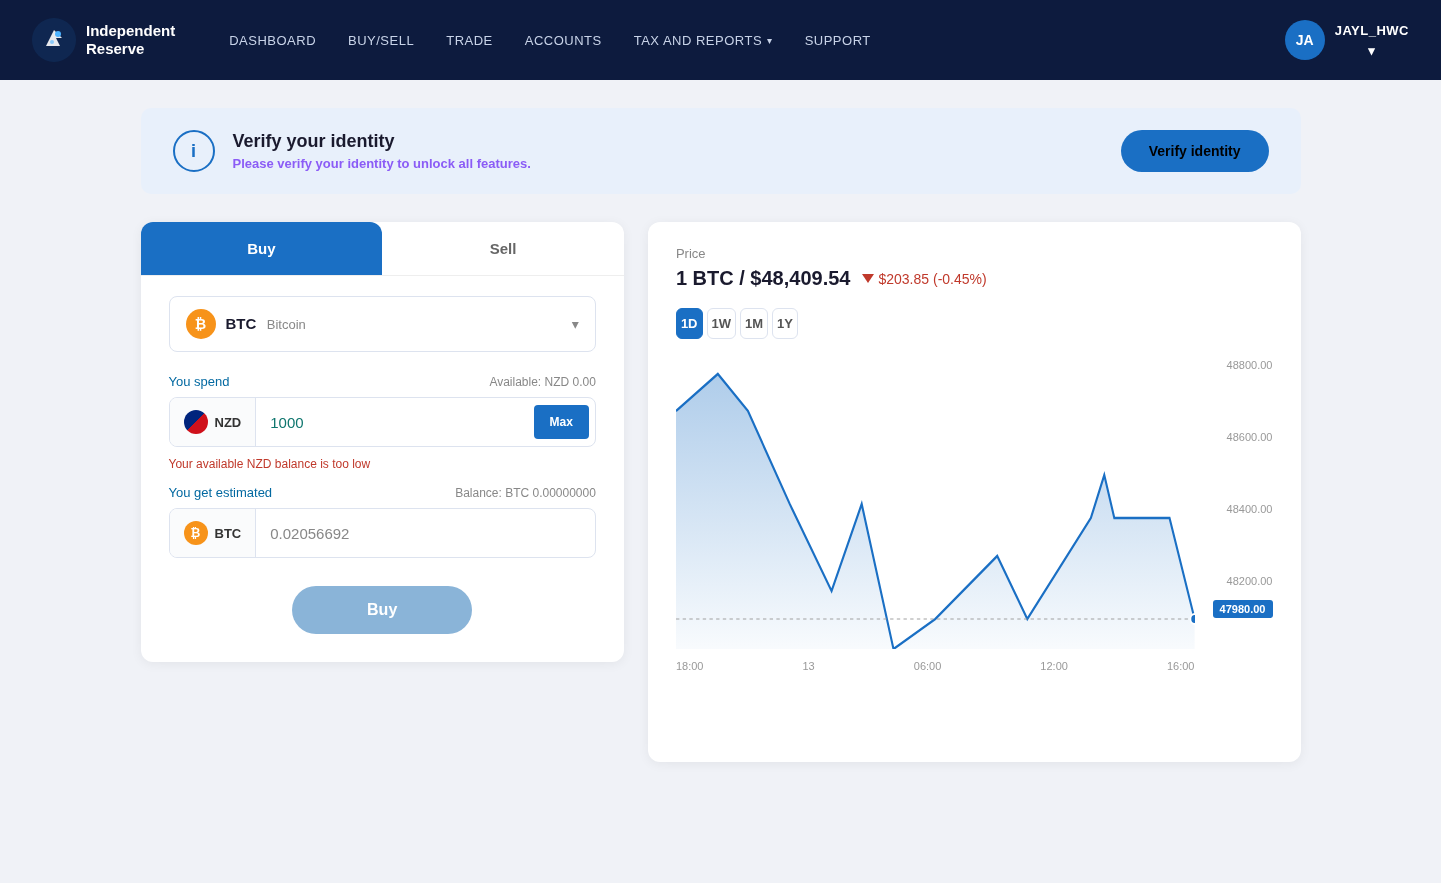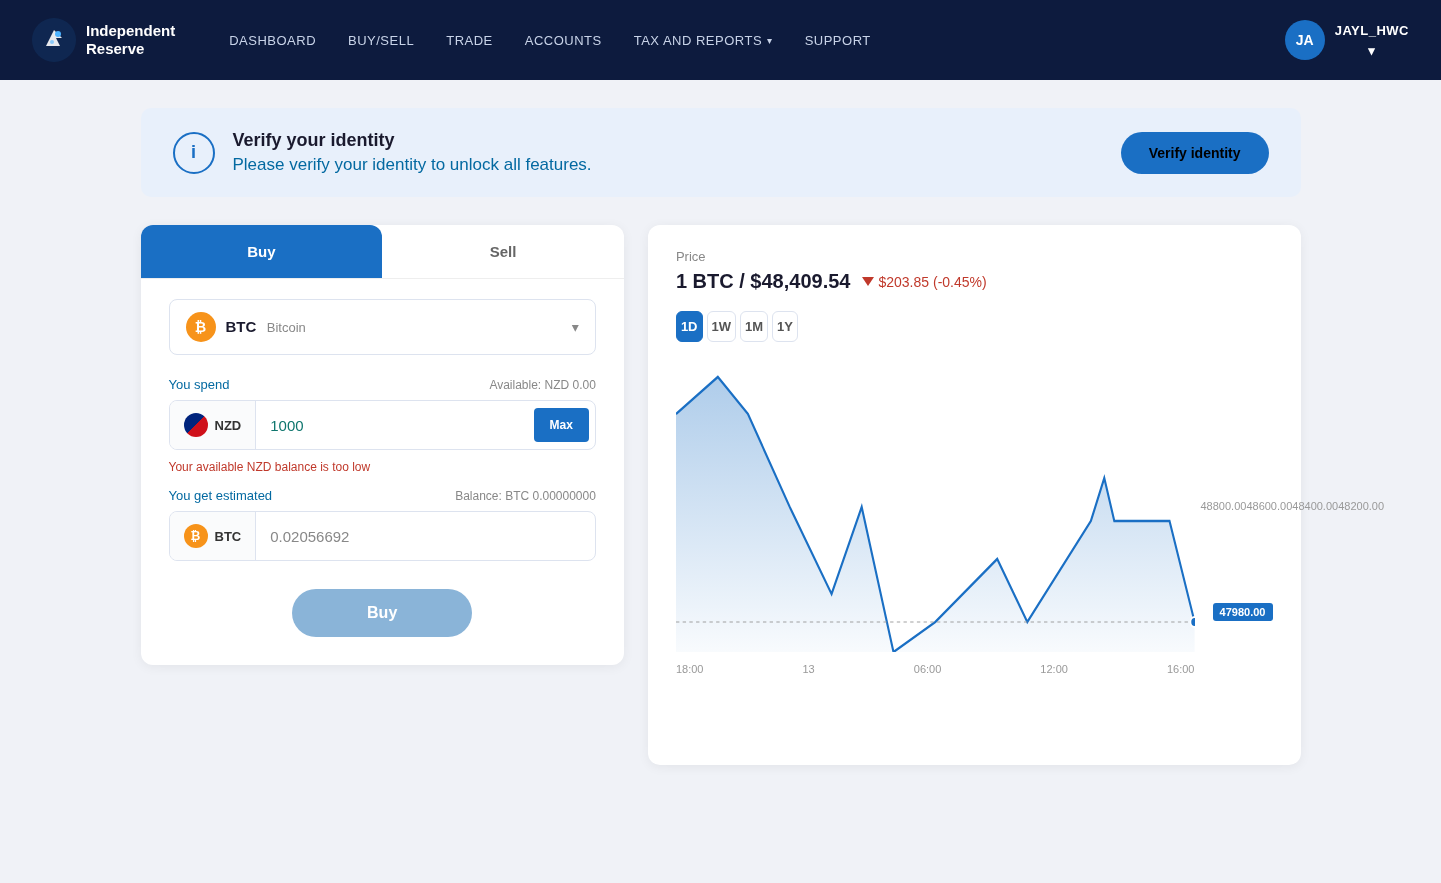--- a/index.html
+++ b/index.html
@@ -114,22 +114,23 @@
       font-weight: 700;
       flex-shrink: 0;
     }
     .verify-title {
       font-size: 18px;
       font-weight: 700;
       color: #1a1a2e;
       margin-bottom: 4px;
     }
     .verify-sub {
-      font-size: 17px;
-      color: #0369a1;
+      font-size: 13px;
+      color: #8b5cf6;
+      font-weight: bold;
     }
     .verify-btn {
       background: #1a6fc4;
       color: #000000;
       border: none;
       border-radius: 24px;
       padding: 13px 28px;
       font-size: 14px;
       font-weight: 600;
       cursor: pointer;
@@ -344,22 +345,23 @@
       height: 320px;
       margin-top: 10px;
     }
     .chart-y-labels {
       position: absolute;
       right: 0;
       top: 0;
       bottom: 30px;
       width: 72px;
       display: flex;
+      flex-direction: column;
       justify-content: space-between;
-      align-items: center;
+      align-items: flex-end;
       padding-bottom: 2px;
     }
     .chart-y-label { font-size: 11px; color: #999; }
     .chart-area {
       position: absolute;
       left: 0;
       top: 0;
       right: 78px;
       bottom: 30px;
     }

